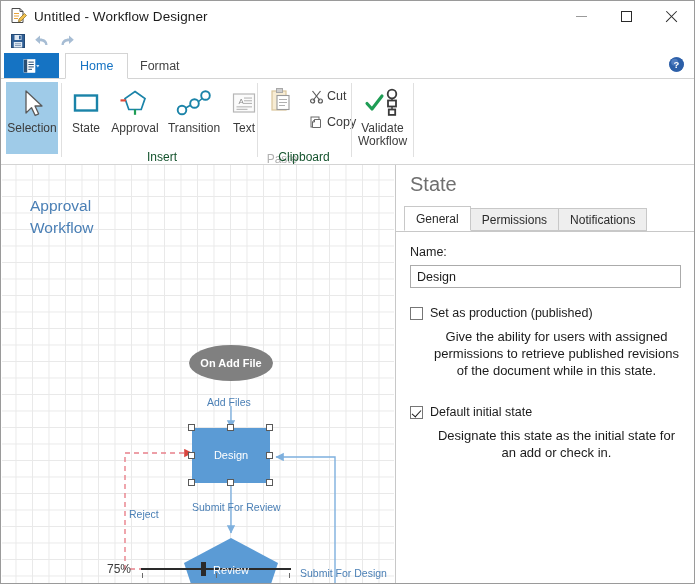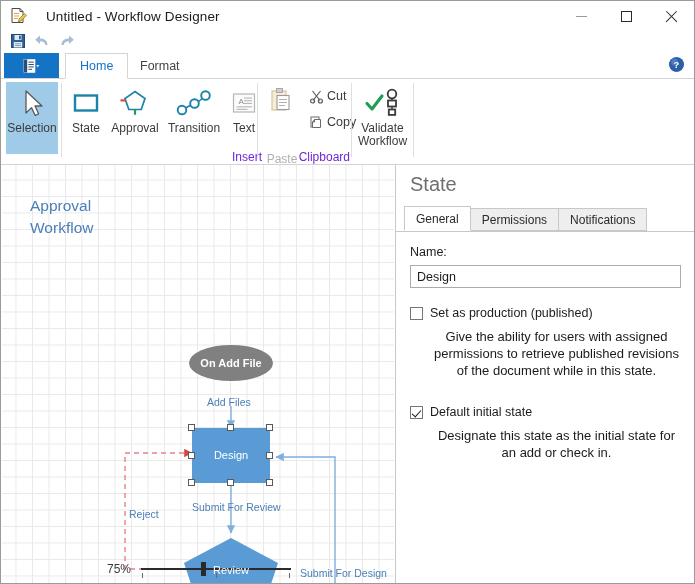--- a/index.html
+++ b/index.html
@@ -22,21 +22,21 @@
   .titlebar {
     position: absolute; left: 0; top: 0; width: 693px; height: 30px;
     background: #ffffff;
     display: flex; align-items: center;
   }
   .title-icon {
     width: 18px; height: 18px; margin-left: 8px; margin-right: 7px;
     position: relative; flex: 0 0 auto;
   }
   .title-text {
-    font-size: 13.5px; color: #1b1b1b; letter-spacing: 0.1px; margin-left: 12px;
+    font-size: 13.5px; color: #1b1b1b; letter-spacing: 0.1px;
   }
   .win-buttons {
     position: absolute; right: 0; top: 0; height: 30px;
     display: flex; align-items: center;
   }
   .win-btn {
     width: 45px; height: 30px; display: flex;
     align-items: center; justify-content: center;
     cursor: default;
   }
@@ -100,22 +100,22 @@
   }
   .ribbon-bottom {
     position: absolute; left: 0; top: 163px; width: 693px;
     height: 1px; background: #d4d4d4;
   }
   .rgroup { position: absolute; top: 0; height: 86px; }
   .rgroup-sep {
     position: absolute; top: 4px; width: 1px; height: 74px; background: #e0e0e0;
   }
   .rgroup-label {
-    position: absolute; bottom: 1px; width: 100%; text-align: right;
-    font-size: 12px; color: #6d28d9;
+    position: absolute; bottom: 1px; width: 100%; text-align: center;
+    font-size: 12px; color: #14532d;
   }
   .rbtn {
     position: absolute; display: flex; flex-direction: column;
     align-items: center; justify-content: flex-start;
     cursor: default; padding-top: 4px;
   }
   .rbtn.selected { background: #9fcbe8; }
   .rbtn .ico {
     height: 34px; display: flex; align-items: center; justify-content: center;
   }

